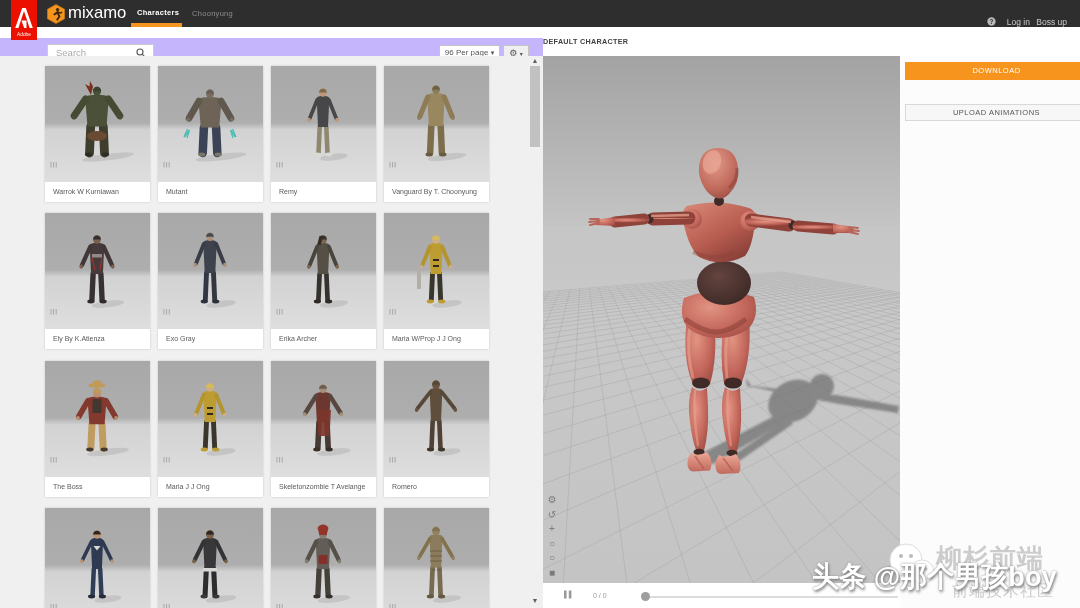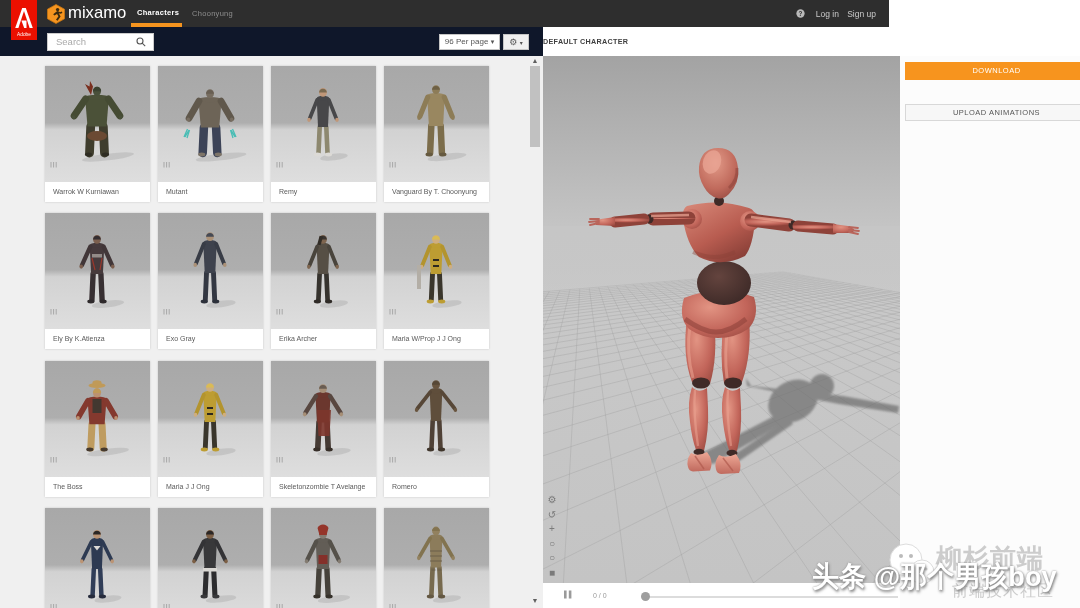--- a/index.html
+++ b/index.html
@@ -1,23 +1,23 @@
 <!DOCTYPE html>
 <html><head><meta charset="utf-8"><style>
 *{margin:0;padding:0;box-sizing:border-box}
 html,body{width:1080px;height:608px;overflow:hidden;font-family:"Liberation Sans",sans-serif;background:#fff}
-.nav{position:absolute;left:0;top:0;width:889px;height:27px;background:#2e2e2e}
+.nav{position:absolute;left:0;top:0;width:1080px;height:27px;background:#2e2e2e}
 .adobe{position:absolute;left:11px;top:0;width:26px;height:40px;background:#eb1000;z-index:30}
 .hex{position:absolute;left:46px;top:4px}
 .mixamo{position:absolute;left:68px;top:3px;color:#fff;font-size:17px;letter-spacing:0px;transform:scaleX(0.98);transform-origin:left}
 .tab{position:absolute;top:0;height:23px;line-height:26px;font-size:7.5px;font-weight:bold;color:#fff;letter-spacing:0.3px}
 .tabu{position:absolute;left:131px;top:23px;width:51px;height:4px;background:#f5941f}
 .anim{position:absolute;left:192px;top:0;height:27px;line-height:28px;font-size:7.5px;color:#8e8e8e;letter-spacing:0.3px}
-.navr{position:absolute;right:0;top:0;height:27px;line-height:28px;color:#c9c9c9;font-size:8.5px}
-.toolbar{position:absolute;left:0;top:27px;width:543px;height:29px;background:#0f172a}
+.navr{position:absolute;right:0;top:8px;height:27px;line-height:28px;color:#c9c9c9;font-size:8.5px}
+.toolbar{position:absolute;left:0;top:38px;width:543px;height:29px;background:#c4b5fd}
 .search{position:absolute;left:47px;top:6px;width:107px;height:18px;border:1px solid #ccc;background:#fff;color:#aaa;font-size:9.5px;line-height:16px;padding-left:8px}
 .sel{position:absolute;left:439px;top:7px;width:61px;height:16px;border:1px solid #c5c5c5;background:#fff;color:#555;font-size:8px;line-height:14px;text-align:center}
 .gear{position:absolute;left:503px;top:7px;width:26px;height:16px;border:1px solid #c5c5c5;background:#efefef;color:#555;font-size:9px;line-height:14px;text-align:center}
 .gridbg{position:absolute;left:0;top:56px;width:543px;height:552px;background:#f0f0f0}
 .card{position:absolute;width:105px;height:136px;background:#fff;box-shadow:0 0 2px rgba(0,0,0,0.18)}
 .thumb{width:105px;height:116px}
 .clabel{height:20px;line-height:19px;font-size:7px;color:#5a5a5a;padding-left:8px;white-space:nowrap;overflow:hidden;background:#fff}
 .sbar{position:absolute;left:530px;top:56px;width:10px;height:552px;background:#f0f0f0}
 .sthumb{position:absolute;left:530px;top:66px;width:10px;height:81px;background:#c1c1c1}
 .title{position:absolute;left:543px;top:27px;width:537px;height:29px;background:#fff;text-align:left;font-size:7.2px;font-weight:bold;letter-spacing:0.3px;color:#3f3f3f;line-height:29px}
@@ -38,21 +38,21 @@
     </svg>
 <div class="mixamo">mixamo</div>
 <div class="tab" style="left:137px">Characters</div>
 <div class="tabu"></div>
 <div class="anim">Choonyung</div>
 <div class="navr" style="right:84px"><svg width="9" height="9" viewBox="0 0 10 10" style="vertical-align:-1px">
         <circle cx="5" cy="5" r="4.6" fill="#b9b9b9"></circle>
         <text x="5" y="7.6" font-size="7" font-weight="bold" text-anchor="middle" fill="#2e2e2e">?</text>
       </svg></div>
 <div class="navr" style="right:50px">Log in</div>
-<div class="navr" style="right:13px">Sign up</div>
+<div class="navr" style="right:13px">Boss up</div>
 </div>
 <div class="adobe"><svg width="26" height="40" viewBox="0 0 26 40">
       <path d="M4.2 28 L11.2 8 L14 8 L7.4 28 Z" fill="#fff"></path>
       <path d="M21.8 28 L14.8 8 L12 8 L18.6 28 Z" fill="#fff"></path>
       <path d="M10.4 20.5 L15.5 20.5 L15.5 28 L13.2 28 Z" fill="#fff"></path>
       <text x="13" y="35.5" font-size="4.8" text-anchor="middle" fill="#fff" font-family="Liberation Sans">Adobe</text>
     </svg></div>
 <div class="toolbar">
 <div class="search">Search<svg width="10" height="10" viewBox="0 0 10 10" style="position:absolute;right:7px;top:3px">
         <circle cx="4" cy="4" r="3" fill="none" stroke="#555" stroke-width="1.1"></circle>

